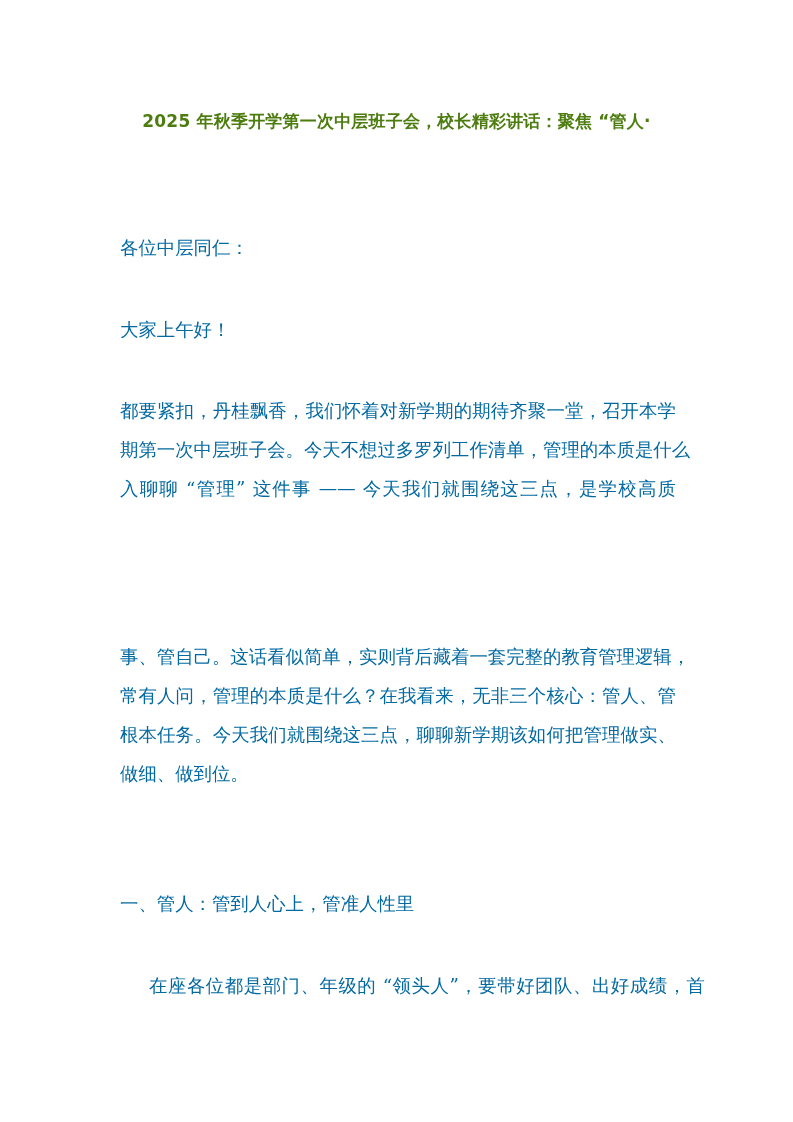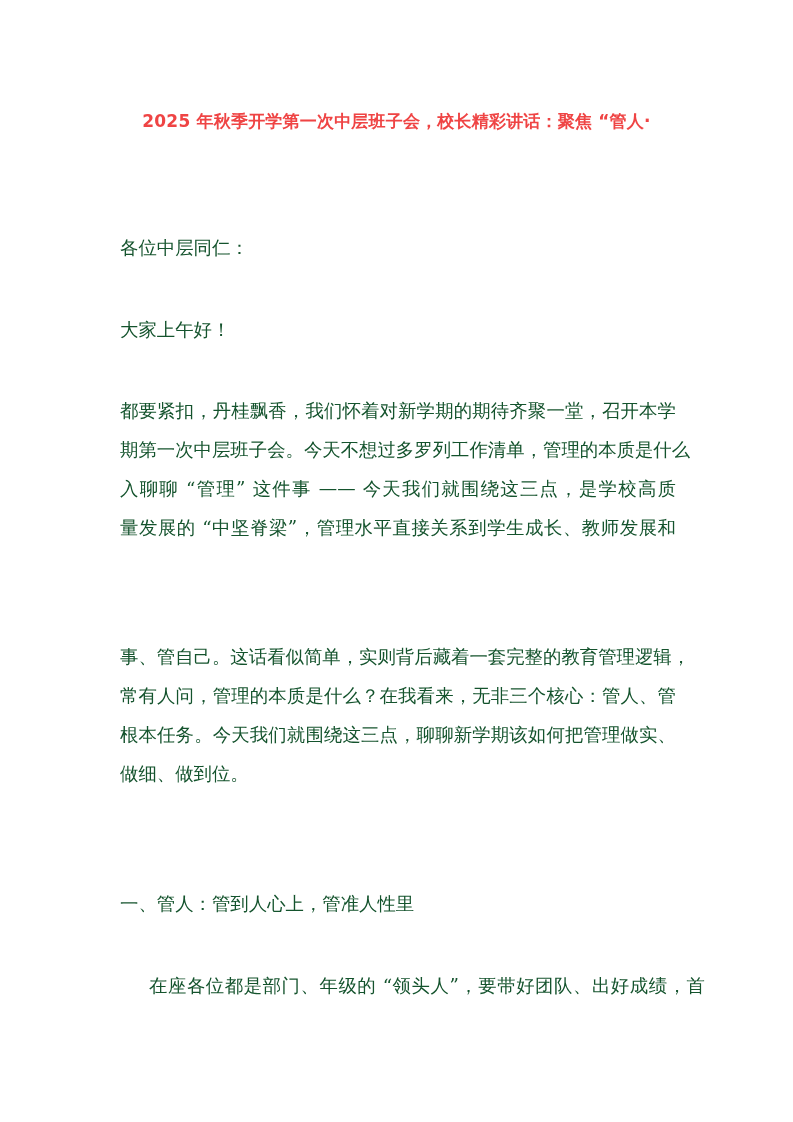--- a/index.html
+++ b/index.html
@@ -1,23 +1,23 @@
 <!DOCTYPE html>
 <html><head>
 <meta charset="utf-8">
 <style>
   html, body { margin:0; padding:0; background:#ffffff; }
   body { width:793px; height:1122px; overflow:hidden; position:relative;
          font-family: "DejaVu Serif", "Liberation Serif", serif; color:#111; }
   .page { position:absolute; left:0; top:0; width:793px; height:1122px; background:#fff; }
   .title { position:absolute; left:100px; width:593px; text-align:center;
            font-family:"DejaVu Sans","Liberation Sans",sans-serif; font-weight:bold;
-           font-size:17px; color:#ef4444; white-space:nowrap; letter-spacing:0.2px; }
+           font-size:17px; color:#4d7c0f; white-space:nowrap; letter-spacing:0.2px; }
   .para { position:absolute; left:120px; width:556px; font-size:18.4px; line-height:39px;
-          text-align:justify; text-justify:inter-character; color:#14532d; }
+          text-align:justify; text-justify:inter-character; color:#0369a1; }
   .line { display:block; height:39px; white-space:nowrap; text-align:justify;
           text-align-last:justify; }
   .line.last { text-align-last:left; }
 </style>
 </head>
 <body>
 
 <div class="page">
 
   <div class="title" style="top:110px;">2025 年秋季开学第一次中层班子会，校长精彩讲话：聚焦 “管人·</div>
@@ -27,21 +27,20 @@
   </div>
 
   <div class="para" style="top:310px;">
     <span class="line last">大家上午好！</span>
   </div>
 
   <div class="para" style="top:391px;">
     <span class="line">都要紧扣，丹桂飘香，我们怀着对新学期的期待齐聚一堂，召开本学</span>
     <span class="line">期第一次中层班子会。今天不想过多罗列工作清单，管理的本质是什么</span>
     <span class="line">入聊聊 “管理” 这件事 —— 今天我们就围绕这三点，是学校高质</span>
-    <span class="line">量发展的 “中坚脊梁”，管理水平直接关系到学生成长、教师发展和</span>
   </div>
 
   <div class="para" style="top:637px;">
     <span class="line">事、管自己。这话看似简单，实则背后藏着一套完整的教育管理逻辑，</span>
     <span class="line">常有人问，管理的本质是什么？在我看来，无非三个核心：管人、管</span>
     <span class="line">根本任务。今天我们就围绕这三点，聊聊新学期该如何把管理做实、</span>
     <span class="line last">做细、做到位。</span>
   </div>
 
   <div class="para" style="top:884px;">

